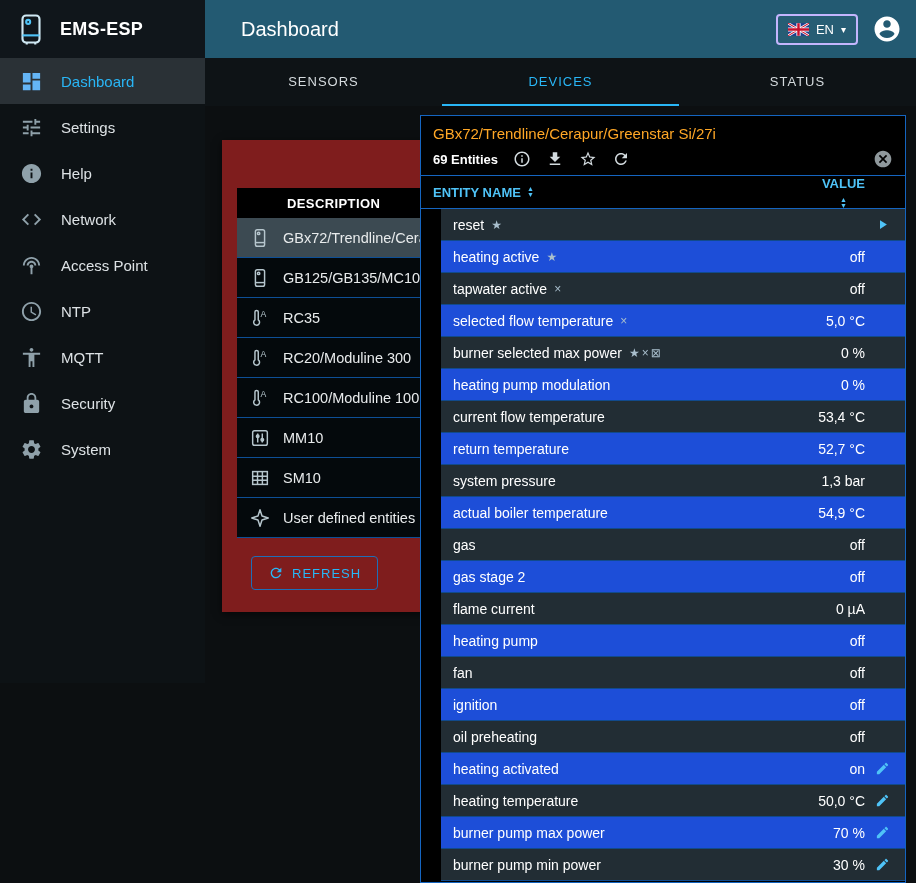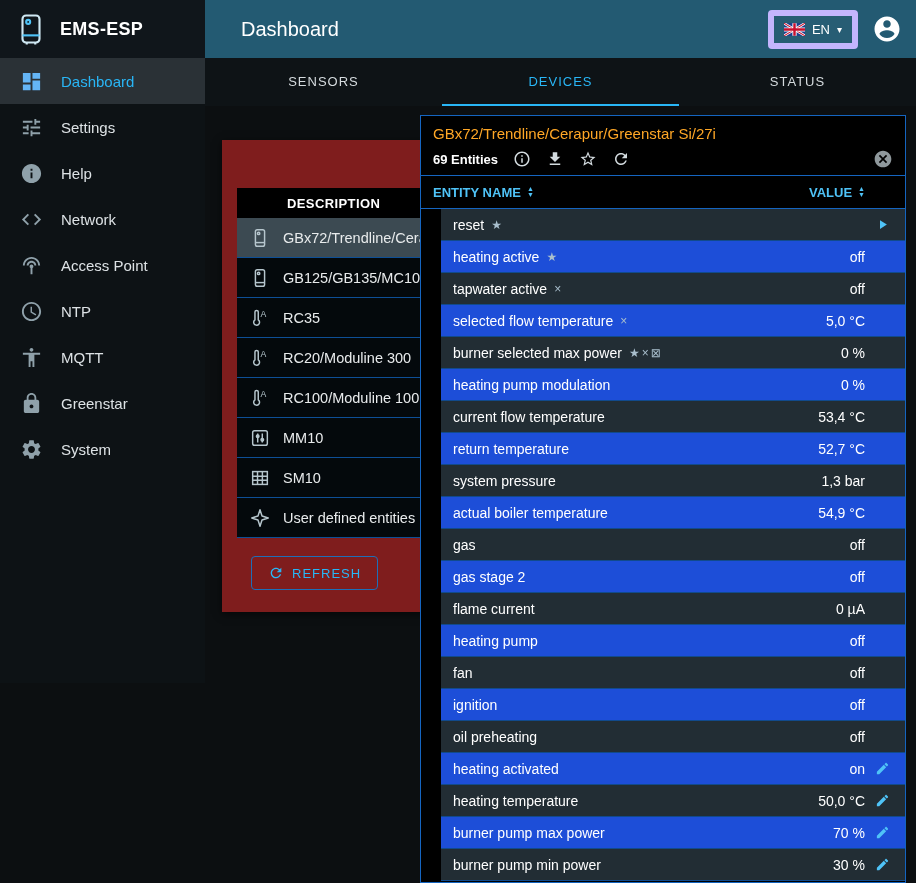--- a/index.html
+++ b/index.html
@@ -18,21 +18,21 @@
   .nav-item .nicon { width:23px; height:23px; display:flex; color:#8fa1aa; flex:none; }
   .nav-item .nicon svg { width:100%; height:100%; }
   .nav-item.active { background:#2a3136; color:#29b6f6; }
   .nav-item.active .nicon { color:#64b5f6; }
 
   
   .header { position:absolute; left:205px; top:0; width:711px; height:58px;
             background:#235a72; display:flex; align-items:center;
             padding:0 14px 0 36px; z-index:2; }
   .page-title { color:#fff; font-size:20px; flex:1; }
-  .lang-btn { display:flex; align-items:center; gap:7px; border:6px solid #c4b5fd;
+  .lang-btn { display:flex; align-items:center; gap:7px; border:2px solid #c4b5fd;
               border-radius:4px; padding:6px 10px; color:#fff; font-size:13px;
               cursor:pointer; background:rgba(255,255,255,0.02); }
   .lang-btn .flag { width:21px; height:13px; display:flex; }
   .lang-btn .caret { font-size:10px; color:#ffffff; }
   .account-btn { width:30px; height:30px; margin-left:14px; color:#fff; cursor:pointer; }
   .account-btn svg { width:100%; height:100%; }
 
   
   .tabs { position:absolute; left:205px; top:58px; width:711px; height:48px;
           display:flex; background:#0e1316; z-index:2; }
@@ -72,21 +72,21 @@
   .dlg-count { color:#fff; font-size:13px; font-weight:bold; }
   .tool-icon { width:18px; height:18px; color:#d3dbdf; cursor:pointer; display:flex; }
   .tool-icon svg { width:100%; height:100%; }
   .close-icon { margin-left:auto; width:20px; height:20px; color:#8f989c; cursor:pointer; }
   .close-icon svg { width:100%; height:100%; }
 
   .thead { display:flex; align-items:center; height:34px; padding:0 40px 0 12px;
            border-top:1px solid #1565c0; border-bottom:1px solid #1565c0;
            color:#4fc3f7; font-size:13px; font-weight:bold; }
   .th-name { display:flex; align-items:center; gap:6px; flex:1; }
-  .th-value { display:flex; align-items:center; gap:6px; }
+  .th-value { display:flex; align-items:center; gap:6px;flex-direction:column; }
   .sort { display:flex; flex-direction:column; font-size:7px; line-height:6px;
           color:#4fc3f7; cursor:pointer; }
 
   .rows { flex:1; overflow:hidden;margin-left:20px; }
   .erow { display:flex; align-items:center; height:32px; padding:0 6px 0 12px;
           font-size:14px; color:#fff; border-bottom:1px solid #114a8c; }
   .erow.odd  { background:#222d34; }
   .erow.even { background:#1d4ed8; }
   .erow .ename { white-space:nowrap; }
   .erow .eflags { color:#a9bfcd; margin-left:7px; font-size:12px; letter-spacing:2px; }
@@ -166,21 +166,21 @@
           </svg>
         </span>
         <span>MQTT</span>
       </div>
       <div class="nav-item">
         <span class="nicon">
           <svg viewBox="0 0 24 24" fill="currentColor">
             <path d="M18 8h-1V6c0-2.76-2.24-5-5-5S7 3.24 7 6v2H6c-1.1 0-2 .9-2 2v10c0 1.1.9 2 2 2h12c1.1 0 2-.9 2-2V10c0-1.1-.9-2-2-2zm-6 9c-1.1 0-2-.9-2-2s.9-2 2-2 2 .9 2 2-.9 2-2 2zm3.1-9H8.9V6c0-1.71 1.39-3.1 3.1-3.1 1.71 0 3.1 1.39 3.1 3.1v2z"></path>
           </svg>
         </span>
-        <span>Greenstar</span>
+        <span>Security</span>
       </div>
       <div class="nav-item">
         <span class="nicon">
           <svg viewBox="0 0 24 24" fill="currentColor">
             <path d="M19.14 12.94c.04-.3.06-.61.06-.94 0-.32-.02-.64-.07-.94l2.03-1.58c.18-.14.23-.41.12-.61l-1.92-3.32c-.12-.22-.37-.29-.59-.22l-2.39.96c-.5-.38-1.03-.7-1.62-.94l-.36-2.54c-.04-.24-.24-.41-.48-.41h-3.84c-.24 0-.43.17-.47.41l-.36 2.54c-.59.24-1.13.57-1.62.94l-2.39-.96c-.22-.08-.47 0-.59.22L2.74 8.87c-.12.21-.08.47.12.61l2.03 1.58c-.05.3-.09.63-.09.94s.02.64.07.94l-2.03 1.58c-.18.14-.23.41-.12.61l1.92 3.32c.12.22.37.29.59.22l2.39-.96c.5.38 1.03.7 1.62.94l.36 2.54c.05.24.24.41.48.41h3.84c.24 0 .44-.17.47-.41l.36-2.54c.59-.24 1.13-.56 1.62-.94l2.39.96c.22.08.47 0 .59-.22l1.92-3.32c.12-.22.07-.47-.12-.61l-2.01-1.58zM12 15.6c-1.98 0-3.6-1.62-3.6-3.6s1.62-3.6 3.6-3.6 3.6 1.62 3.6 3.6-1.62 3.6-3.6 3.6z"></path>
           </svg>
         </span>
         <span>System</span>
       </div>
     </nav>

